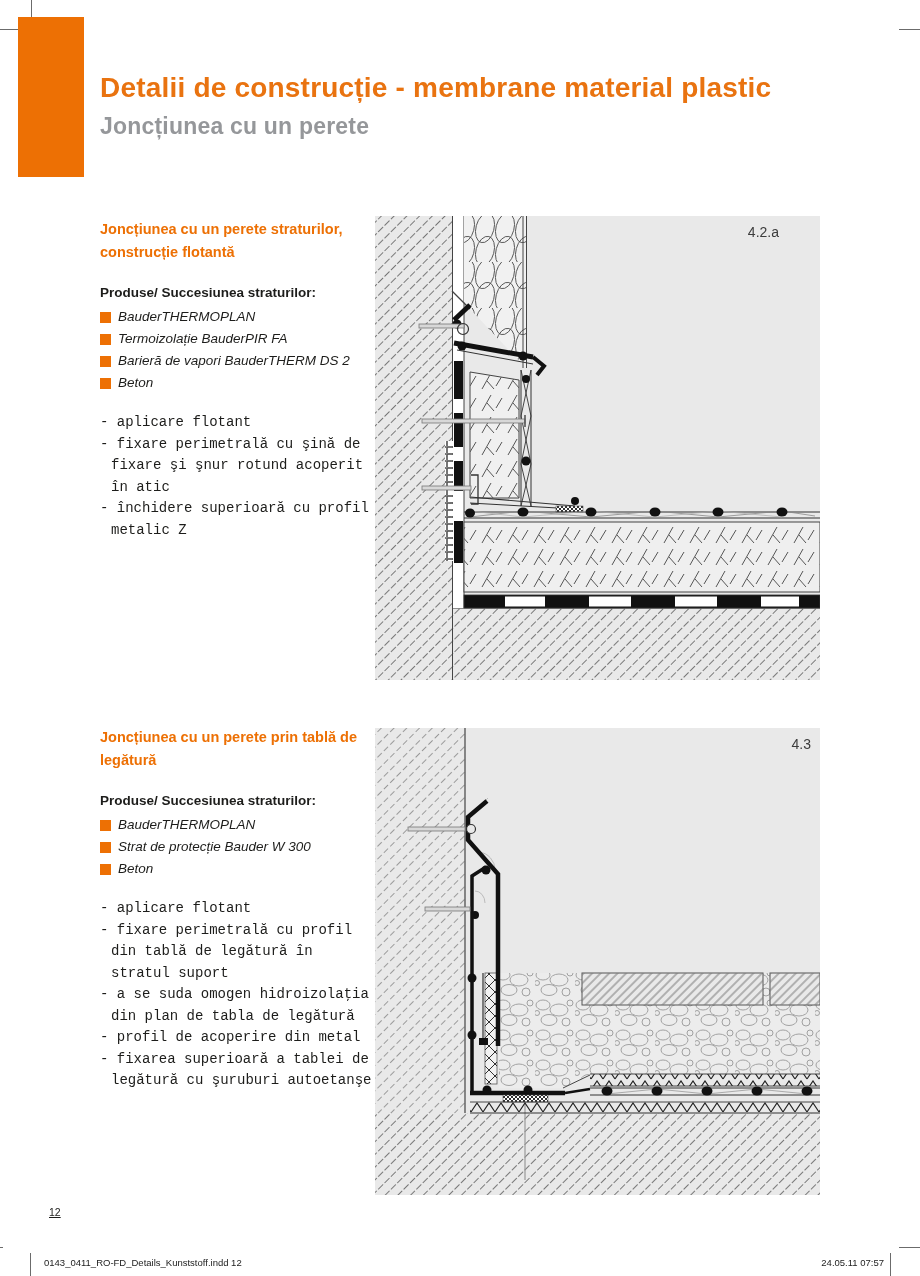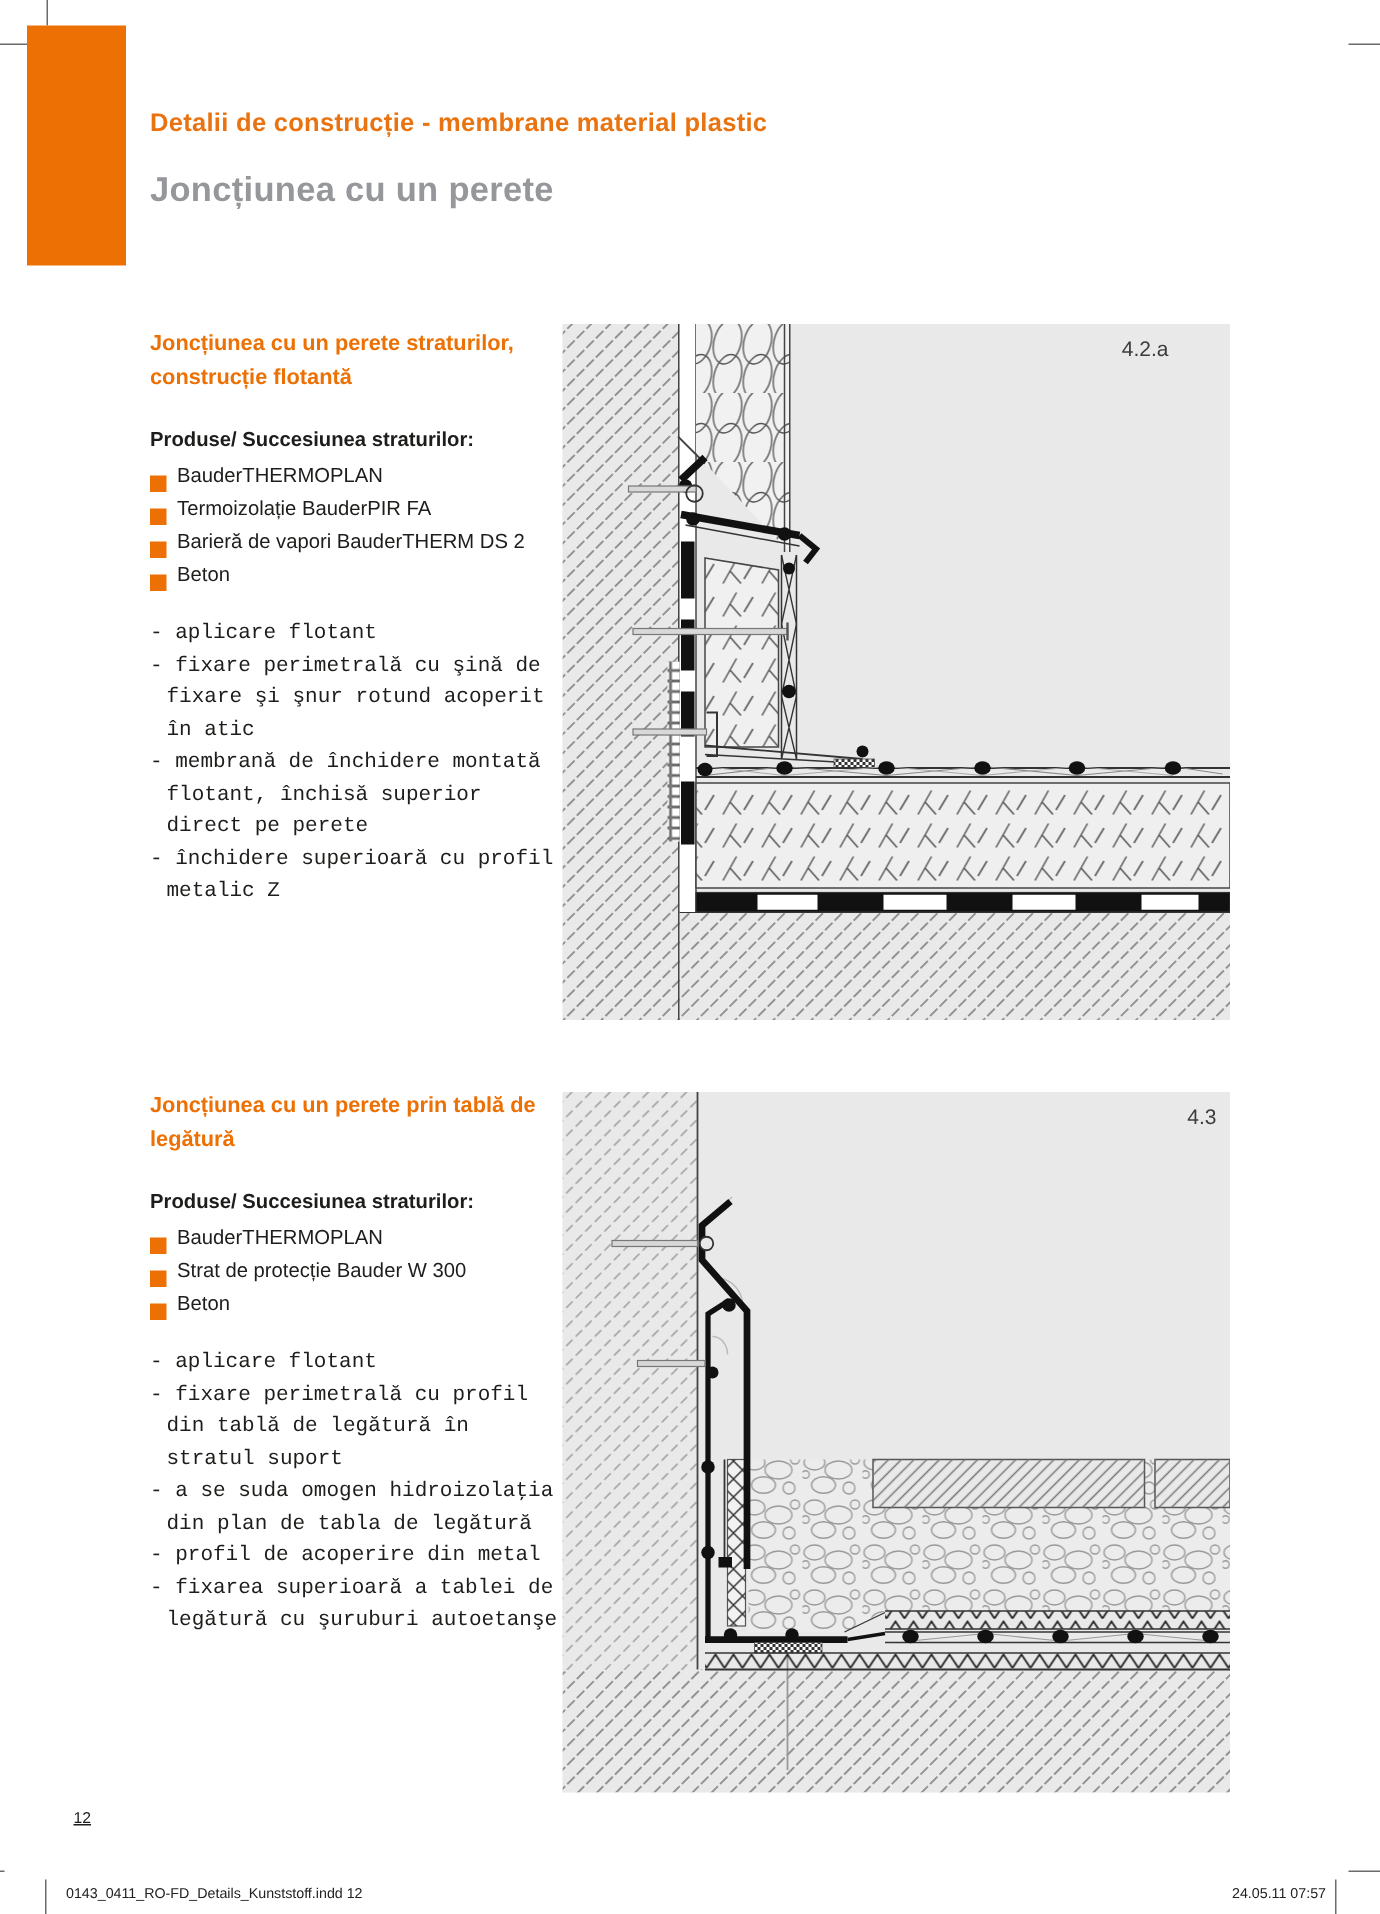--- a/index.html
+++ b/index.html
@@ -5,27 +5,27 @@
   html,body{margin:0;padding:0;background:#f2f2f2;}
   .page{
     position:relative;width:920px;height:1276px;background:#ffffff;
     font-family:"Liberation Sans","DejaVu Sans",sans-serif;
     color:#1d1d1b;overflow:hidden;margin:0 auto;
   }
   
   .crop{position:absolute;background:#6b6b6b;}
   
   .brand-block{position:absolute;left:18px;top:17px;width:66px;height:160px;background:#ED7004;}
-  .title{position:absolute;left:100px;top:72px;font-size:17px;font-weight:bold;color:#E97310;letter-spacing:0.2px;}
+  .title{position:absolute;left:100px;top:72px;font-size:28px;font-weight:bold;color:#E97310;letter-spacing:0.2px;}
   .subtitle{position:absolute;left:100px;top:113px;font-size:23px;font-weight:bold;color:#95979A;letter-spacing:0.2px;}
   
   .section{position:absolute;left:100px;width:278px;}
   .sec-heading{font-size:14.5px;line-height:23px;font-weight:bold;color:#ED7004;margin:0 0 20px 0;}
   .products-title{font-size:13.5px;font-weight:bold;margin:0 0 5px 0;line-height:17px;}
-  .product-row{display:flex;align-items:flex-end;height:22px;}
+  .product-row{display:flex;align-items:center;height:22px;font-style:italic;}
   .sq{width:11px;height:11px;background:#ED7004;margin-right:7px;flex:0 0 auto;}
   .product-label{font-size:13.5px;line-height:22px;white-space:nowrap;}
   .notes{margin-top:18px;}
   .note{font-size:14px;line-height:21.5px;padding-left:11px;text-indent:-11px;font-family:Liberation Mono, monospace;}
   
   .figure{position:absolute;left:375px;background:#e9e9e9;}
   .fig-label{position:absolute;top:8px;right:6px;font-size:14px;color:#3c3c3c;}
   .fig-label2{position:absolute;top:8px;right:9px;font-size:14px;color:#3c3c3c;}
   svg{display:block;}
   
@@ -65,21 +65,20 @@
       <span class="sq"></span>
       <span class="product-label">Barieră de vapori BauderTHERM DS 2</span>
     </div>
     <div class="product-row">
       <span class="sq"></span>
       <span class="product-label">Beton</span>
     </div>
     <div class="notes">
       <div class="note">- aplicare flotant</div>
       <div class="note">- fixare perimetrală cu şină de fixare şi şnur rotund acoperit în atic</div>
-      <div class="note">- membrană de închidere montată flotant, închisă superior direct pe perete</div>
       <div class="note">- închidere superioară cu profil metalic Z</div>
     </div>
   </div>
 
   <div class="figure" style="top:216px;width:410px;height:464px;">
     <svg width="445" height="464" viewBox="0 0 445 464">
       <defs>
         <pattern id="hatch1" width="9" height="9" patternUnits="userSpaceOnUse" patternTransform="rotate(-45)">
           <line x1="0" y1="4.5" x2="9" y2="4.5" stroke="#787878" stroke-width="1" stroke-dasharray="7 2.5 1.5 2.5"></line>
         </pattern>

